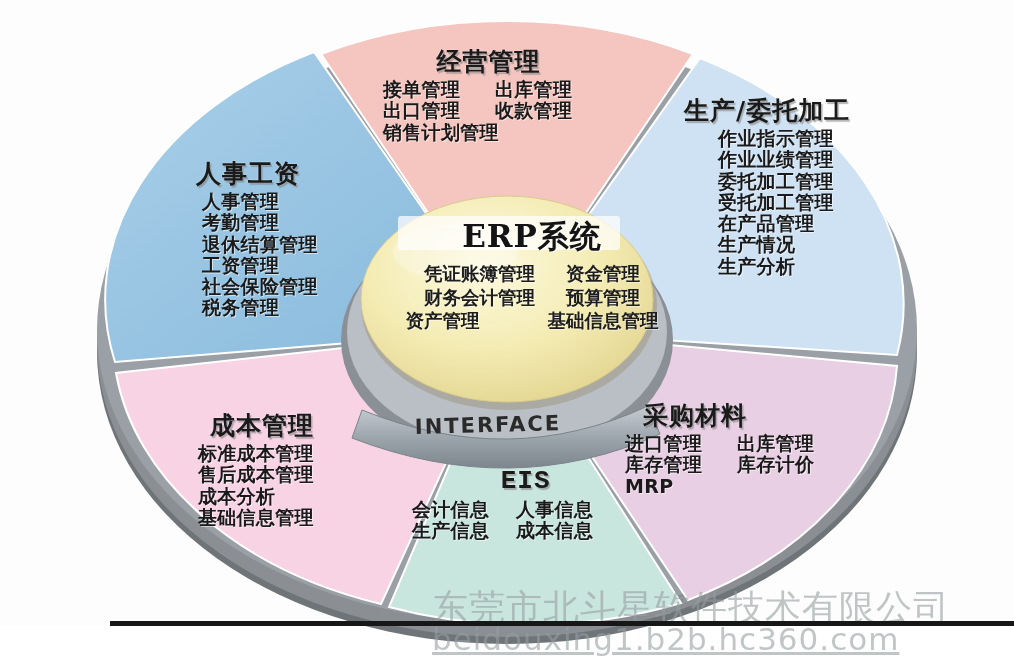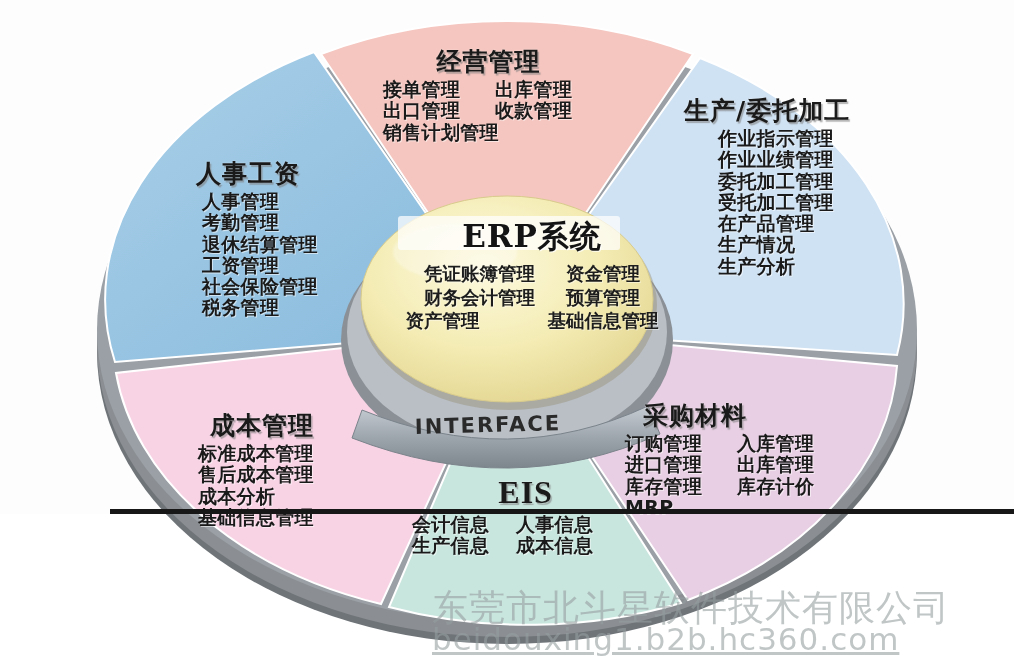--- a/index.html
+++ b/index.html
@@ -12,21 +12,21 @@
     height: 662px;
     position: relative;
     overflow: hidden;
     font-family: "DejaVu Sans", "Liberation Sans", sans-serif;
   }
 
   #stage {
     position: absolute;
     left: 0; top: 0;
     width: 1014px;
-    height: 514px;
+    height: 626px;
     background: #fdfdfd;
   }
 
   svg.diagram {
     position: absolute;
     left: 0; top: 0;
     width: 1014px;
     height: 662px;
   }
 
@@ -61,21 +61,21 @@
   #txt-production .sector-title { padding-left: 6px; text-align: center; }
   #txt-production .sector-items { padding-left: 40px; }
   #txt-hr         { left: 190px; top: 160px; }
   #txt-hr .sector-title { padding-left: 6px; }
   #txt-hr .sector-items { padding-left: 12px; }
   #txt-cost       { left: 198px; top: 412px; }
   #txt-cost .sector-title { padding-left: 12px; }
   #txt-purchase   { left: 625px; top: 402px; }
   #txt-purchase .sector-title { padding-left: 18px; }
   #txt-eis        { left: 412px; top: 467px; }
-  #txt-eis .sector-title { font-family: Liberation Serif, serif; font-size: 32px; text-align:center; padding-left: 46px; margin-top: 8px;}
+  #txt-eis .sector-title { font-family: Liberation Mono, monospace; font-size: 26px; text-align:center; padding-left: 46px;}
   #txt-eis .sector-items .col2:first-child { min-width: 104px; }
 
   
   #hub-text {
     position: absolute;
     left: 386px;
     top: 216px;
     width: 292px;
     text-align: center;
   }
@@ -254,23 +254,20 @@
       <span class="row">售后成本管理</span>
       <span class="row">成本分析</span>
       <span class="row">基础信息管理</span>
     </div>
   </div>
 
   <div class="sector-text" id="txt-purchase">
     <div class="sector-title">采购材料</div>
     <div class="sector-items">
       <span class="row">
-        <span class="col2">订购管理</span><span class="col2">入库管理</span>
-      </span>
-      <span class="row">
         <span class="col2">进口管理</span><span class="col2">出库管理</span>
       </span>
       <span class="row">
         <span class="col2">库存管理</span><span class="col2">库存计价</span>
       </span>
       <span class="row">
         <span class="col2">MRP</span>
       </span>
     </div>
   </div>

